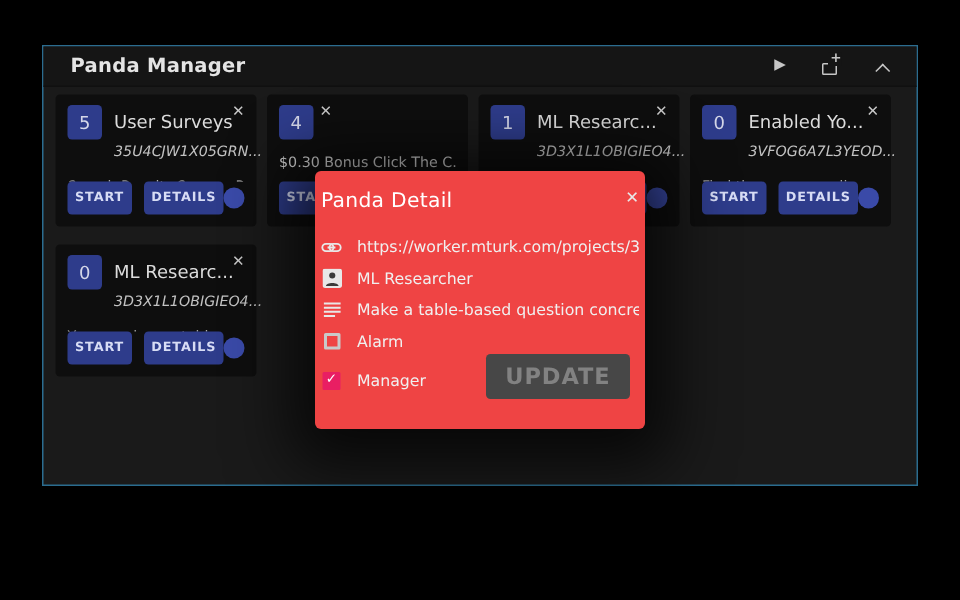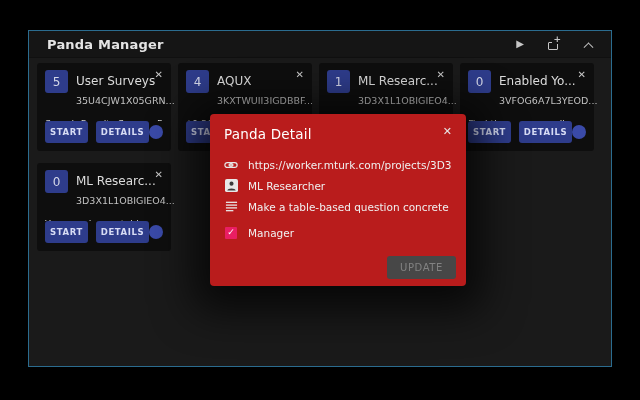--- a/index.html
+++ b/index.html
@@ -1,20 +1,20 @@
 <!DOCTYPE html>
 <html><head>
 <meta charset="utf-8">
 <style>
   * { box-sizing: border-box; margin: 0; padding: 0; }
   html,body { width:640px; height:400px; background:#000; overflow:hidden;
               font-family:"DejaVu Sans", sans-serif; }
 
   
-  .window { position:absolute; left:28px; top:30px; width:584px; height:337px;
+  .window { position:absolute; left:28px; top:30px; width:584px; height:294px;
             background:#1a1a1a; border:1px solid #2b6c8f; }
   .titlebar { height:27px; display:flex; align-items:center;
               padding:0 16px 0 18px; background:#151515; border-bottom:1px solid #101010; }
   .titlebar-title { font-size:13px; font-weight:600; color:#e4e4e4; letter-spacing:.2px; }
   .titlebar-icons { margin-left:auto; display:flex; align-items:center; gap:20px; }
   .tb-icon { color:#c6c6c6; display:flex; align-items:center; justify-content:center;
              width:14px; height:14px; cursor:pointer; }
   .play-glyph { font-size:10px; line-height:1; }
   .addwin { position:relative; width:12px; height:11px; }
   .addwin .awrect { position:absolute; left:0; bottom:0; width:10px; height:8px;
@@ -30,53 +30,53 @@
   .cards-row { position:absolute; display:flex; gap:7px; }
   .row1 { left:8px; top:5px; }
   .row2 { left:8px; top:105px; }
   .card { width:134px; height:88px; background:#0e0e0e; border-radius:3px;
           padding:7px 8px 8px 8px; display:flex; flex-direction:column; }
   .card-header { display:flex; align-items:flex-start; }
   .badge { width:23px; height:23px; flex:0 0 23px; background:#2e3c8b; border-radius:3px;
            color:#d4d7e8; font-size:12px; display:flex; align-items:center; justify-content:center; }
   .card-titles { margin-left:8px; flex:1; min-width:0; }
   .card-title { font-size:12px; color:#dcdcdc; white-space:nowrap; overflow:hidden; line-height:1.35; }
-  .card-sub   { font-size:9.5px; color:#c2c2c2; white-space:nowrap; overflow:hidden; line-height:1.35; }
+  .card-sub   { font-size:9.5px; color:#c2c2c2; white-space:nowrap; overflow:hidden; line-height:1.35;font-style:italic; }
   .card-close { color:#c9c9c9; font-size:10px; line-height:1; margin-left:4px; cursor:pointer; }
   .card-body  { margin-top:10px; font-size:9.5px; color:#cfcfcf;
                 white-space:nowrap; overflow:hidden; }
   .card-footer { margin-top:auto; display:flex; align-items:center; gap:8px; }
   .btn { background:#2e3c8b; color:#d7dcf5; border:none; border-radius:3px;
          font-family:inherit; font-size:8.5px; font-weight:bold; letter-spacing:.6px;
          padding:6px 5px; cursor:pointer; }
   .toggle { margin-left:auto; position:relative; width:26px; height:14px; cursor:pointer; }
   .toggle .track { position:absolute; left:1px; right:1px; top:2px; height:10px;
                    border-radius:5px; background:#25306f; }
   .toggle .knob  { position:absolute; right:0; top:0; width:14px; height:14px;
                    border-radius:50%; background:#3a4aa8; }
 
   
-  .modal { position:absolute; left:210px; top:114px; width:256px; height:172px;
-           background:#b91c1c; border-radius:4px; z-index:10;
+  .modal { position:absolute; left:210px; top:114px; width:220px; height:172px;
+           background:#ef4444; border-radius:4px; z-index:10;
            box-shadow:0 8px 42px 16px rgba(0,0,0,.72);
-           padding:12px 14px; color:#efefef; }
+           padding:12px 4px; color:#efefef; }
   .modal-header { display:flex; align-items:flex-start; }
   .modal-title { font-size:13.5px; font-weight:500; color:#fff; letter-spacing:.2px; }
   .modal-close { margin-left:auto; color:#e8e8e8; font-size:11px; line-height:1; cursor:pointer; }
   .modal-rows { margin-top:16px; }
   .m-row { display:flex; align-items:center; gap:10px; height:13px; margin-bottom:8px;
            font-size:10.5px; color:#f0f0f0; white-space:nowrap; overflow:hidden; }
   .m-icon { flex:0 0 14px; width:14px; height:14px; display:flex; align-items:center; justify-content:center; }
   .cbx { width:11px; height:11px; border:2px solid #c9c9c9; border-radius:1px; }
   .cbx-on { width:12px; height:12px; background:#e91e63; border-radius:1px;
             display:flex; align-items:center; justify-content:center;
             color:#fff; font-size:9px; font-weight:bold; line-height:1; }
-  .update-btn { position:absolute; right:10px; bottom:7px; background:#474747;
+  .update-btn { position:absolute; right:10px; bottom:20px; background:#474747;
                 color:#828282; border:none; border-radius:3px; font-family:inherit;
-                font-size:10px; font-weight:normal; letter-spacing:.6px;
+                font-size:15px; font-weight:bold; letter-spacing:.6px;
                 padding:6px 13px; cursor:default; }
 </style>
 </head>
 <body>
 
 <div class="window">
   <div class="titlebar">
     <span class="titlebar-title">Panda Manager</span>
     <span class="titlebar-icons">
       <span class="tb-icon">
@@ -112,24 +112,20 @@
           <span class="toggle">
               <span class="track"></span>
               <span class="knob"></span>
             </span>
         </div>
       </div>
 
       <div class="card">
         <div class="card-header">
           <span class="badge">4</span>
-          <span class="card-titles">
-            <span class="card-title">AQUX</span>
-            <span class="card-sub">3KXTWUII3IGDBBF...</span>
-          </span>
           <span class="card-close">✕</span>
         </div>
         <div class="card-body">$0.30 Bonus Click The C...</div>
         <div class="card-footer">
           <button class="btn">START</button>
           <button class="btn">DETAILS</button>
           <span class="toggle">
               <span class="track"></span>
               <span class="knob"></span>
             </span>
@@ -236,20 +232,26 @@
             <g stroke="#e8e8e8" stroke-width="1.4">
           <line x1="1" y1="2.5" x2="13" y2="2.5"></line>
               <line x1="1" y1="5.5" x2="13" y2="5.5"></line>
           <line x1="1" y1="8.5" x2="13" y2="8.5"></line>
               <line x1="1" y1="11.5" x2="9" y2="11.5"></line>
             </g>
           </svg>
       </span>
       <span>Make a table-based question concrete and s</span>
     </div>
+    <div class="m-row">
+      <span class="m-icon">
+          <span class="cbx"></span>
+        </span>
+      <span>Alarm</span>
+    </div>
     <div class="m-row" style="margin-top:13px;">
       <span class="m-icon">
           <span class="cbx-on">
             <span>✓</span>
           </span>
         </span>
       <span>Manager</span>
     </div>
   </div>
   <button class="update-btn">UPDATE</button>

